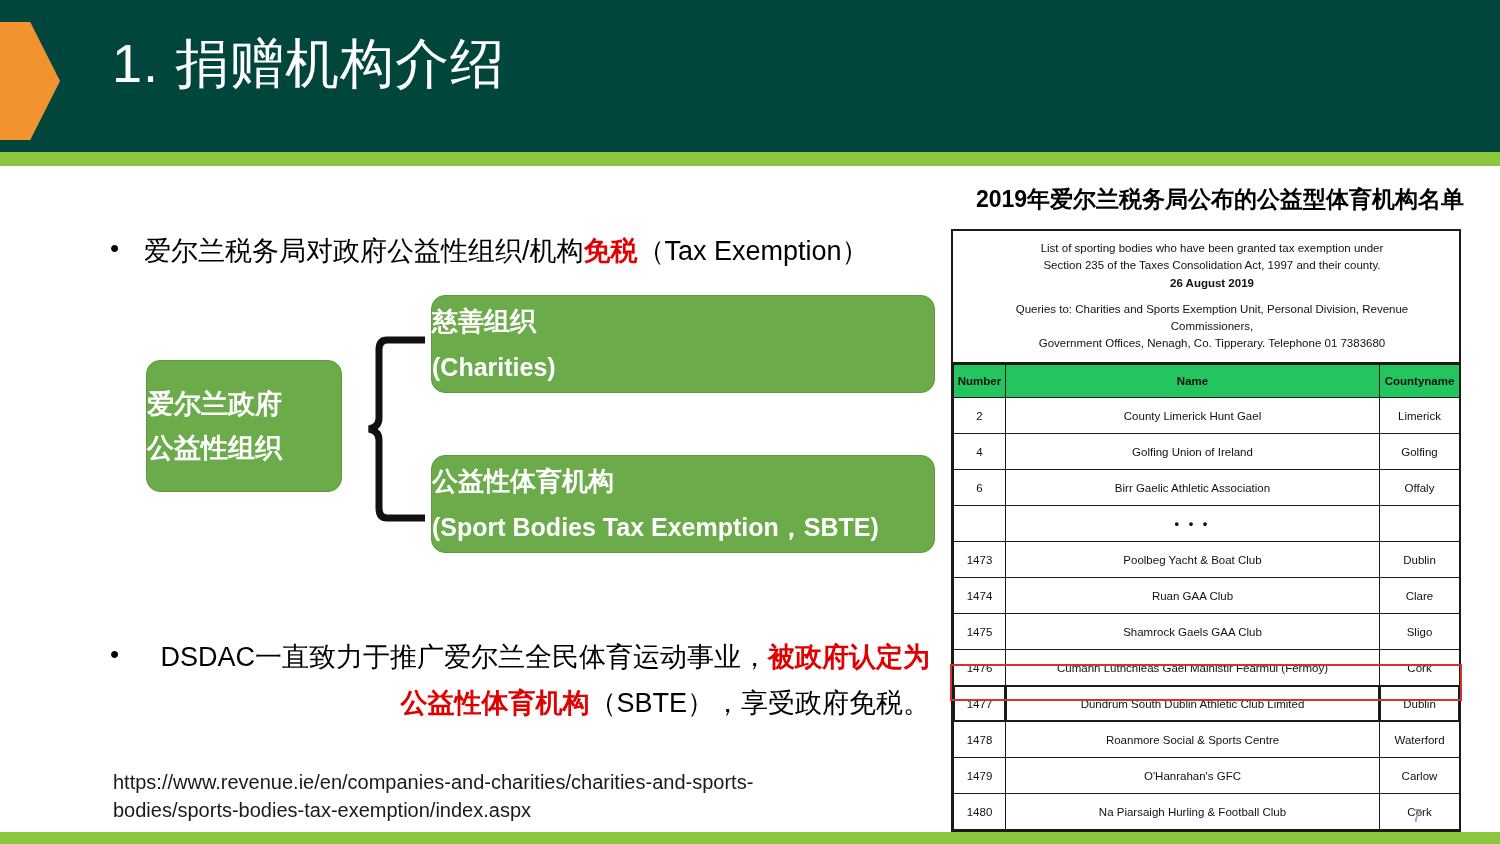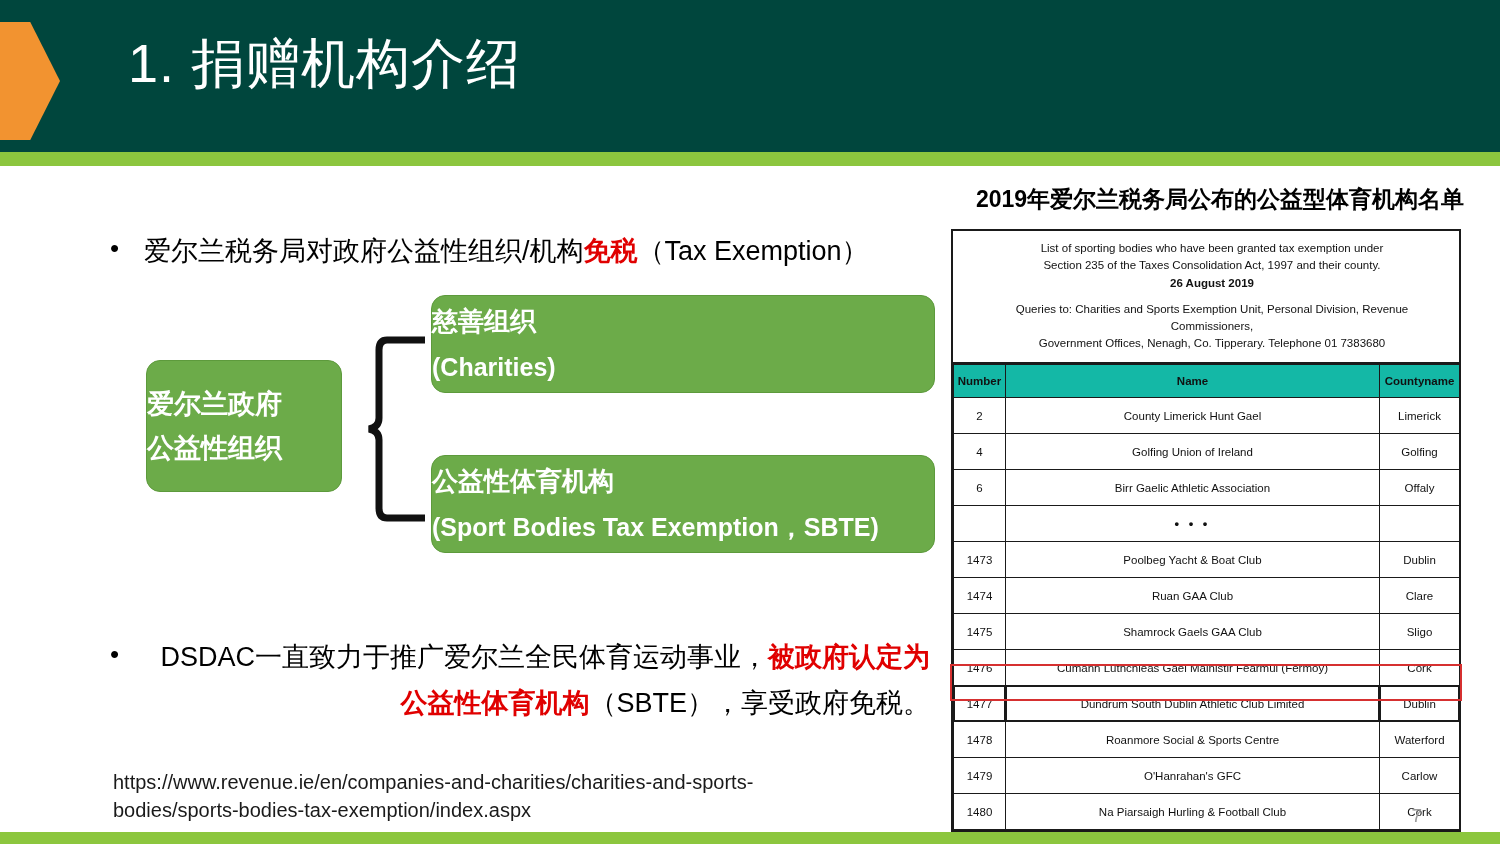--- a/index.html
+++ b/index.html
@@ -31,21 +31,21 @@
   }
   .header-arrow {
     position: absolute;
     left: -2px; top: 22px;
     width: 62px; height: 118px;
     background: #f29330;
     clip-path: polygon(0% 0%, 52% 0%, 100% 50%, 52% 100%, 0% 100%);
   }
   .header-title {
     position: absolute;
-    left: 128px; top: 36px;
+    left: 112px; top: 36px;
     font-size: 54px;
     line-height: 1.0;
     color: #ffffff;
     font-weight: 400;
     letter-spacing: 1px;
     white-space: nowrap;
   }
 
   
   .footer-accent {
@@ -181,21 +181,21 @@
     border: 1px solid #1a1a1a;
     font-size: 11.5px;
     color: #111;
     text-align: center;
     padding: 0;
     height: 35px;
     overflow: hidden;
     white-space: nowrap;
   }
   table.reg th {
-    background: #14b8a6;
+    background: #22c55e;
     font-weight: bold;
     height: 32px;
   }
   .col-num { width: 52px; }
   .col-name { width: 374px; }
   .col-county { width: 80px; }
   tr.ellipsis td { letter-spacing: 3px; font-weight: bold; font-size: 13px; }
   tr.highlight td {
     box-shadow: inset 0 0 0 1px #1a1a1a;
   }

